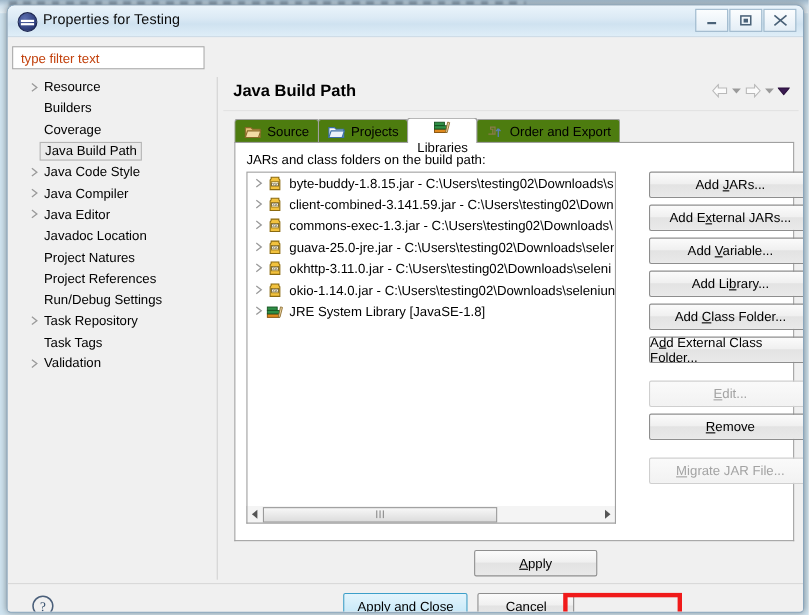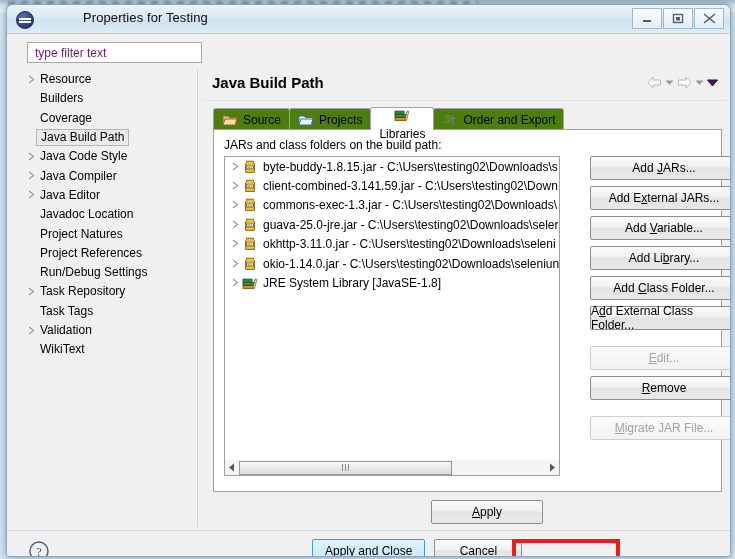--- a/index.html
+++ b/index.html
@@ -35,33 +35,33 @@
     background:linear-gradient(180deg,#eaf4fb 0%,#dceaf5 40%,#cfe2f0 60%,#dfeef8 100%);
     border-bottom:1px solid #b6ccdc;
     border-radius:6px 6px 0 0;
   }
   .app-icon{position:absolute;left:9px;top:6px;width:16px;height:16px;border-radius:50%;
     background:radial-gradient(circle at 35% 30%,#5b6fb0,#2b3a78 70%,#16204a);
     border:1px solid #1b2550;}
   .app-icon i{position:absolute;left:2px;right:2px;top:6px;height:2px;background:#fff;display:block;}
   .app-icon i.b{top:9px;}
   .title-text{position:absolute;left:32px;top:5px;font-size:13px;color:#0b0b0b;
-    letter-spacing:.1px;margin-left:44px;}
+    letter-spacing:.1px;}
   .wbtns{position:absolute;right:6px;top:3px;display:flex;gap:1px;}
   .wbtn{width:28px;height:19px;border:1px solid #9fb9cc;
     background:linear-gradient(180deg,#fbfdfe,#e4eef6);
     display:flex;align-items:center;justify-content:center;}
   .wbtn svg{display:block;}
 
   
   .dlg-body{position:relative;height:523px;background:#f0f0f0;}
 
-  .filterbox{position:absolute;left:20px;top:8px;width:175px;height:21px;
+  .filterbox{position:absolute;left:4px;top:8px;width:175px;height:21px;
     background:#fff;border:1px solid #a9a9a9;box-sizing:border-box;
-    display:flex;align-items:center;padding-left:7px;color:#701a75;font-size:12px;}
+    display:flex;align-items:center;padding-left:7px;color:#c2410c;font-size:12px;}
 
   .tree{position:absolute;left:4px;top:36px;width:186px;height:457px;
     background:#f0f0f0;border-right:1px solid #d3d3d3;overflow:hidden;}
   .tnode{height:19.3px;display:flex;align-items:center;padding-left:14px;font-size:12px;color:#000;}
   .tarrow{width:12px;display:flex;align-items:center;justify-content:center;flex:0 0 12px;}
   .tarrow svg{display:block;}
   .tlabel{padding:0 3px;line-height:15px;}
   .tnode.sel .tlabel{background:#eaeaea;border:1px solid #b5b5b5;padding:0 4px;margin-left:-1px;}
   .tnode.noarrow{padding-left:26px;}
 
@@ -234,23 +234,20 @@
           <span class="tlabel">Task Tags</span>
         </div>
         <div class="tnode">
           <span class="tarrow">
             <svg width="9" height="10" viewBox="0 0 9 10">
               <path d="M2 1 L6.5 4.5 L2 8" fill="none" stroke="#9a9a9a" stroke-width="1.2"></path>
             </svg>
           </span>
           <span class="tlabel">Validation</span>
         </div>
-        <div class="tnode noarrow">
-          <span class="tlabel">WikiText</span>
-        </div>
       </div>
 
     <div class="pane-title">Java Build Path</div>
 
     <div class="navbar">
       <span>
         <svg width="15" height="13" viewBox="0 0 15 13">
             <path d="M6 1 L1 6.5 L6 12 L6 9 L13.5 9 L13.5 4 L6 4 Z" fill="#fbfbfb" stroke="#b9b9b9" stroke-width="1"></path>
           </svg>
       </span>

